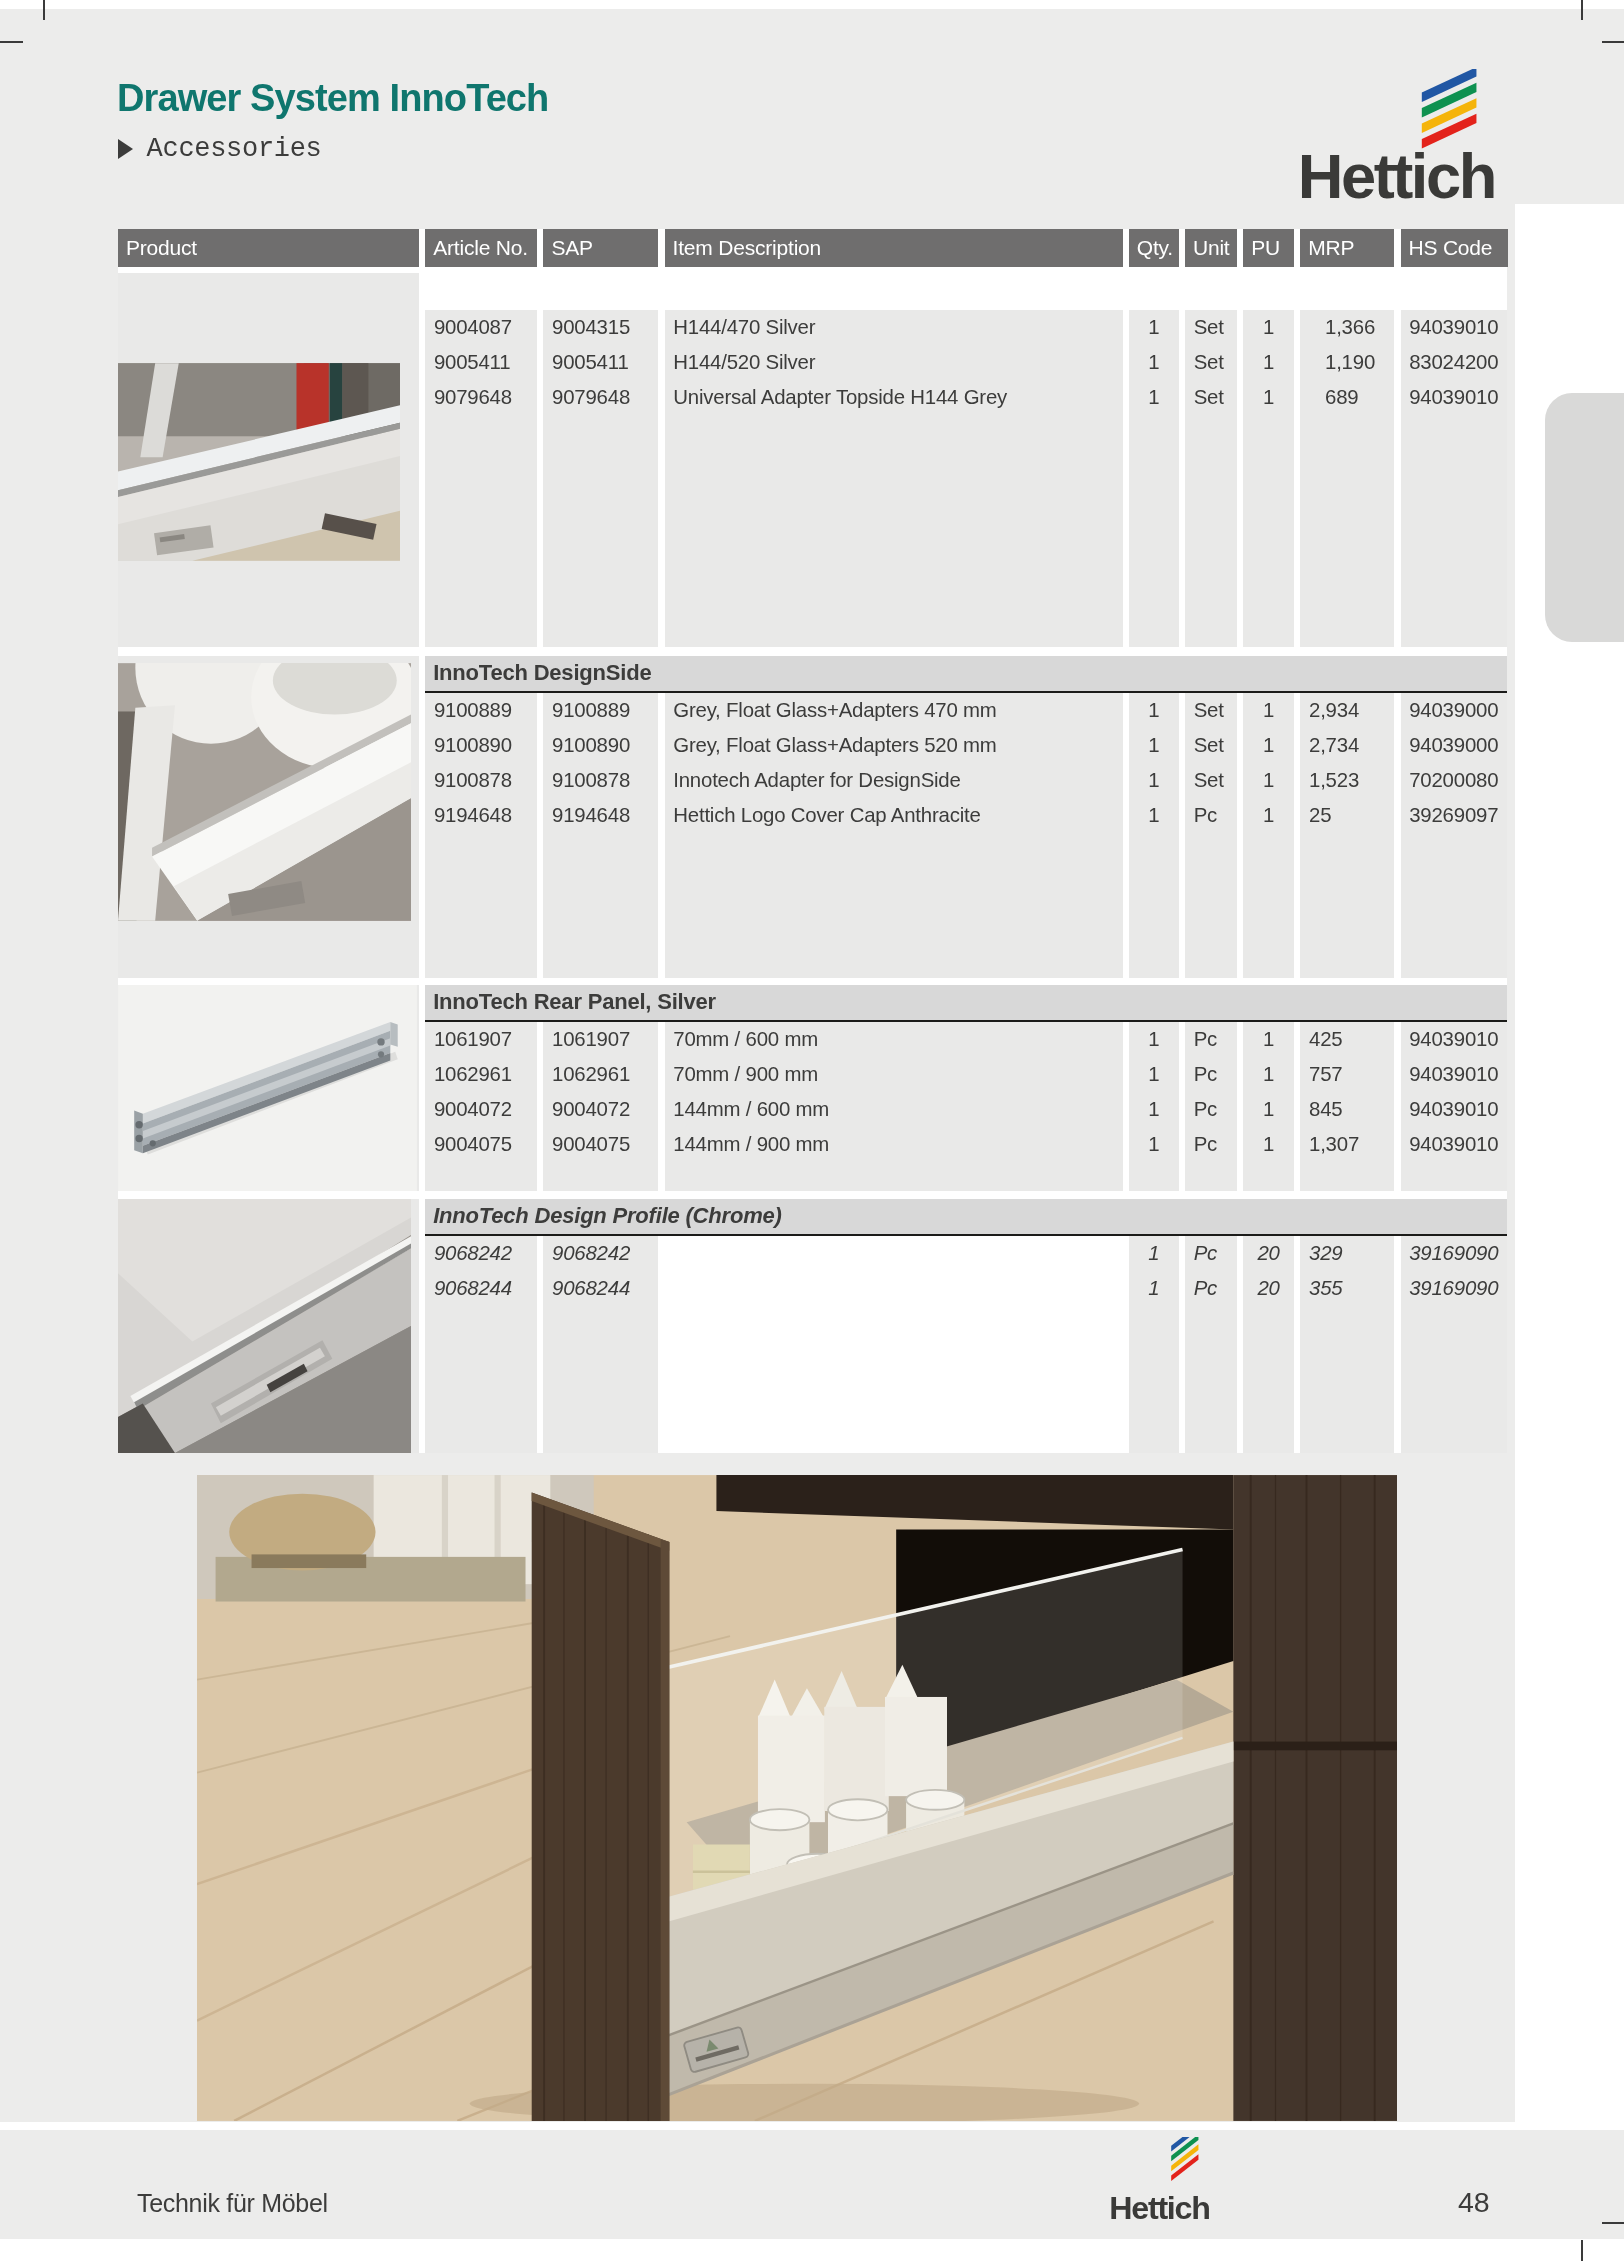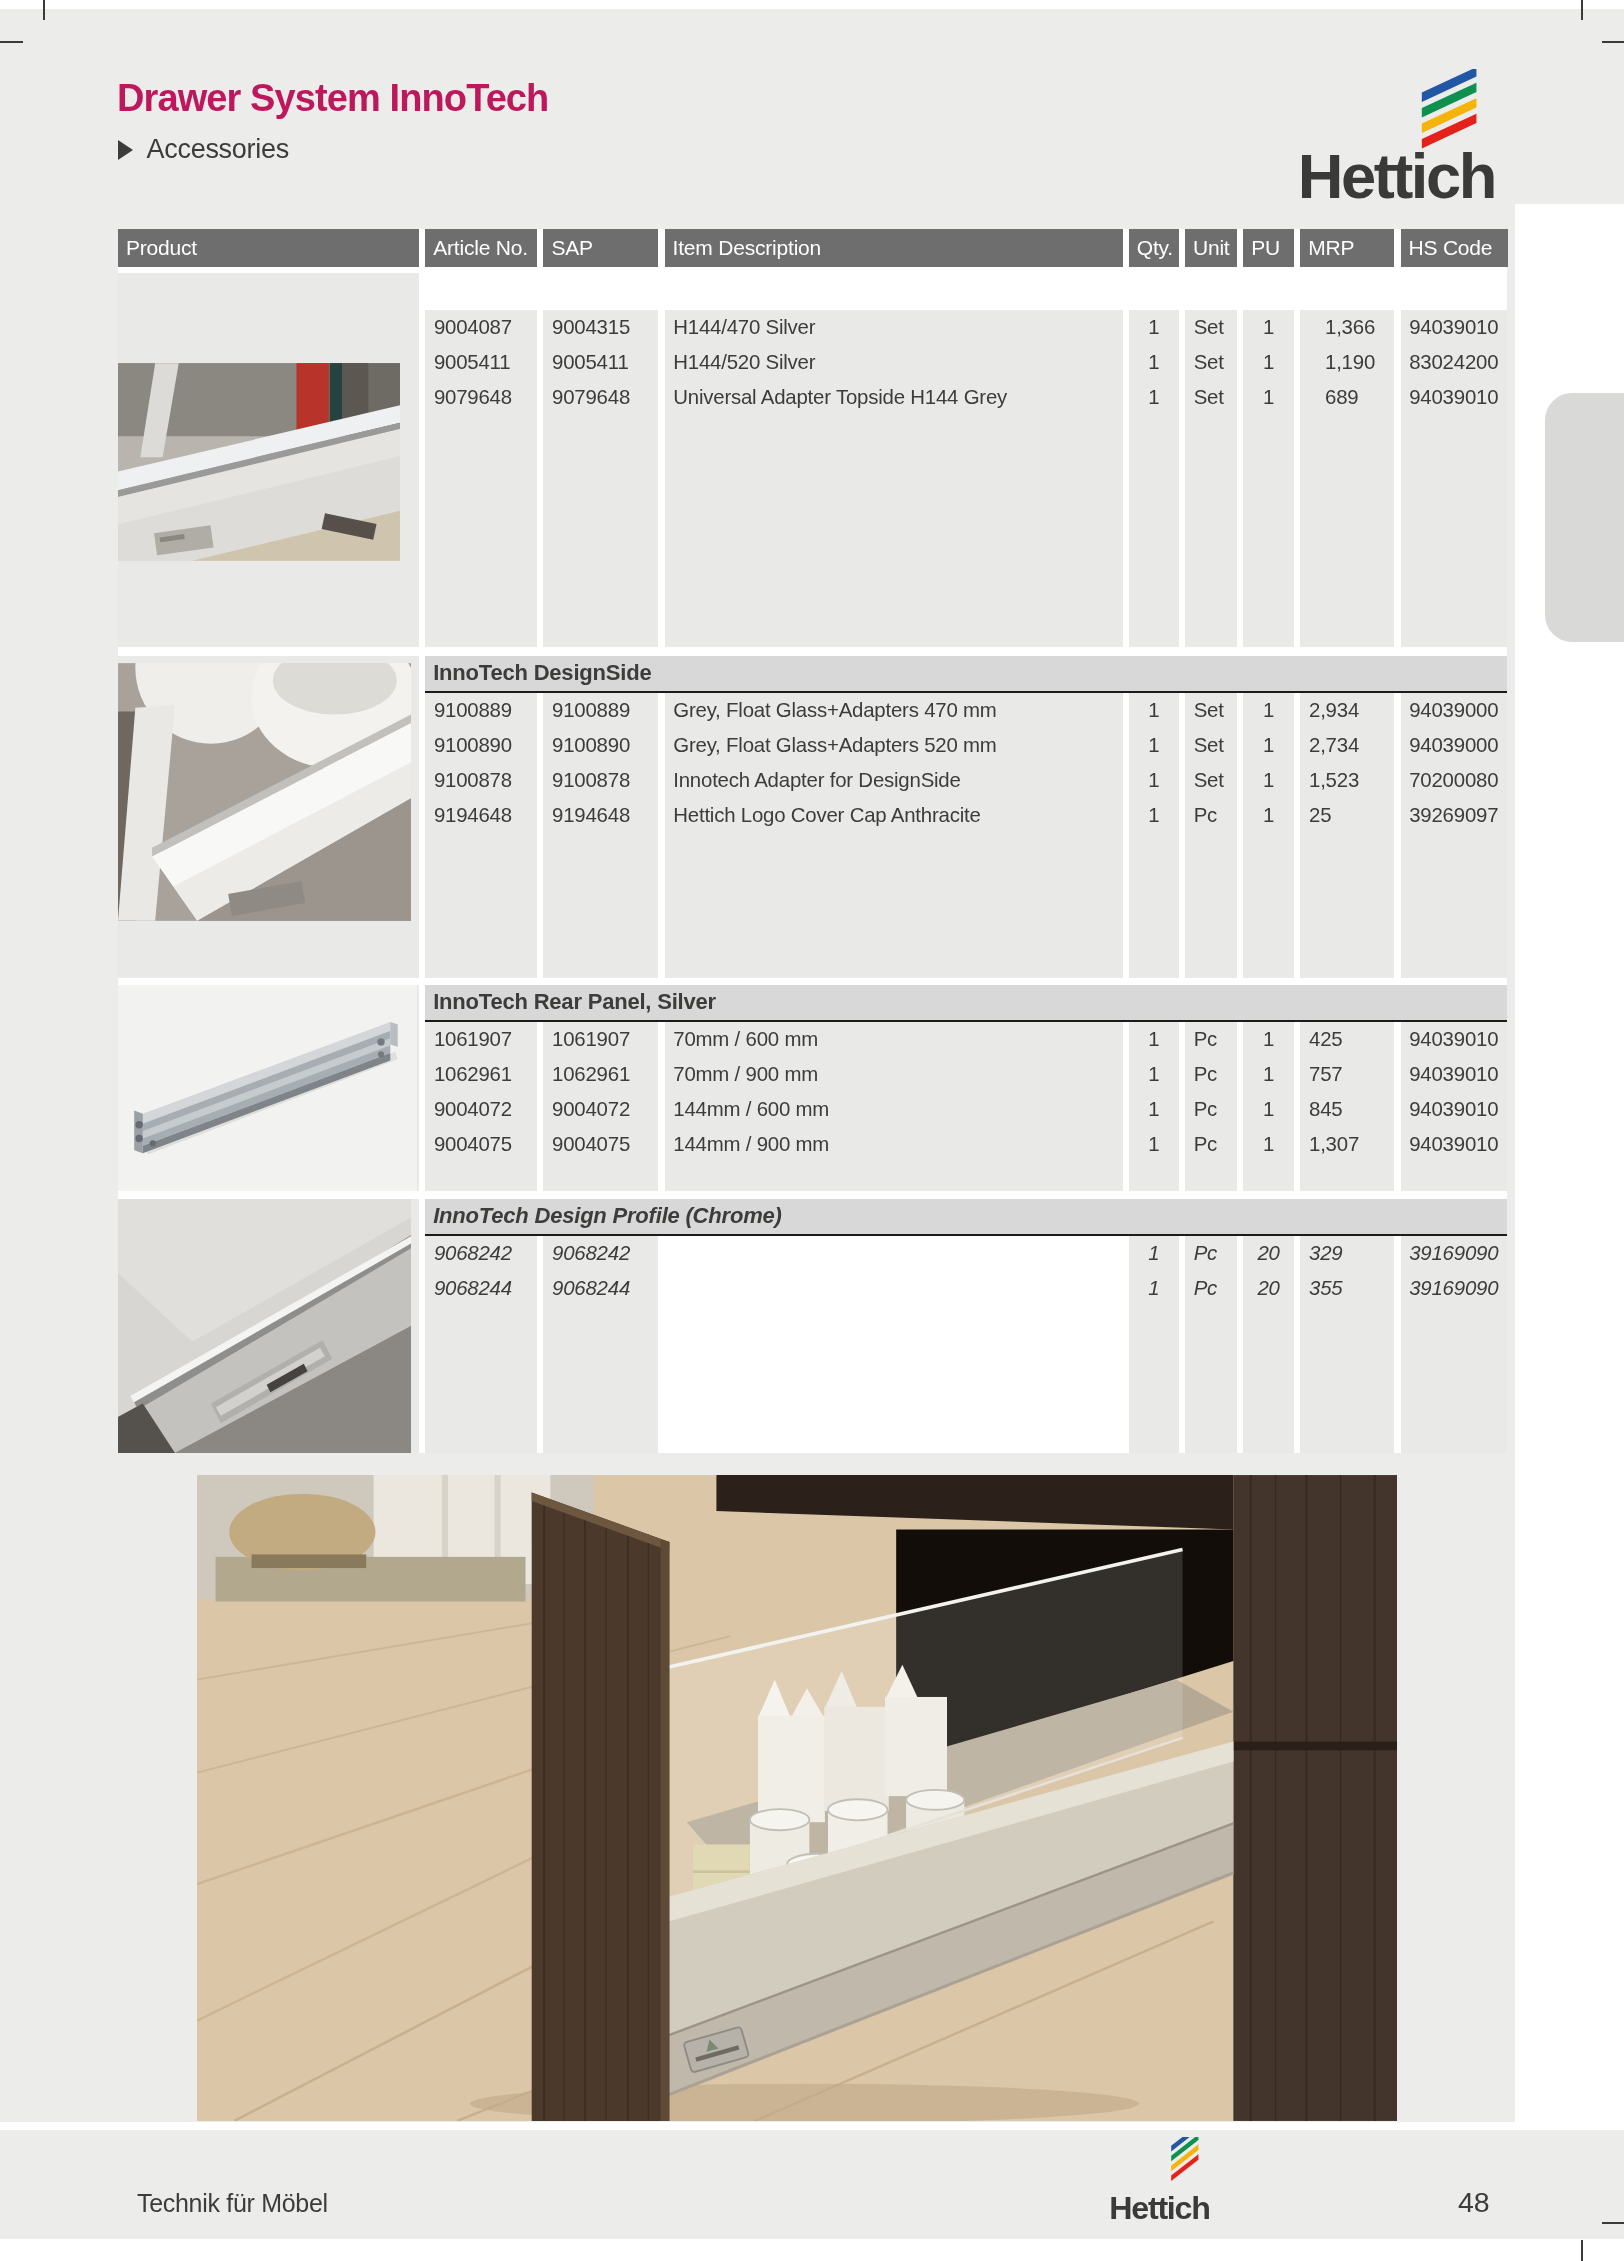--- a/index.html
+++ b/index.html
@@ -8,25 +8,25 @@
   .band{position:absolute;background:#ECECEB;}
   #band-top{left:0;top:8.7px;width:1625px;height:195px;}
   #band-main{left:0;top:203px;width:1515px;height:1919px;}
   #band-footer{left:0;top:2130px;width:1625px;height:109px;}
   #side-tab{position:absolute;left:1545px;top:393px;width:80px;height:249px;background:#D9D9D8;
             border-radius:27px 0 0 27px;}
   .cm{position:absolute;background:#3a3a3a;}
 
   
   #page-title{position:absolute;left:117px;top:79px;font-size:38px;line-height:38px;font-weight:700;
-              letter-spacing:-0.9px;color:#be185d;white-space:nowrap;}
+              letter-spacing:-0.9px;color:#0f766e;white-space:nowrap;}
   #subtitle-row{position:absolute;left:118px;top:134px;display:flex;align-items:center;}
   #subtitle-arrow{width:0;height:0;border-left:15px solid #3C3C3B;border-top:10px solid transparent;
                   border-bottom:10px solid transparent;margin-right:13.6px;}
-  #page-subtitle{font-size:27px;letter-spacing:-0.3px;color:#3C3C3B;}
+  #page-subtitle{font-size:27px;letter-spacing:-0.3px;color:#3C3C3B;font-family:Liberation Mono, monospace;}
   #logo-header{position:absolute;left:1294px;top:69px;}
   #logo-footer{position:absolute;left:1108px;top:2137px;}
 
   
   #catalog-table{position:absolute;left:118px;top:229px;width:1389px;background:#ffffff;}
   .tgrid{display:grid;grid-template-columns:301px 112px 115px 458px 50px 52px 51px 94px 107px;column-gap:6.2px;}
   #thead{height:38px;}
   .th{background:#6F6E6E;color:#ffffff;font-size:21px;line-height:38px;padding-left:8px;
       letter-spacing:-0.2px;white-space:nowrap;overflow:hidden;box-sizing:border-box;}
   .section{grid-template-rows:37px 1fr;overflow:hidden;}

